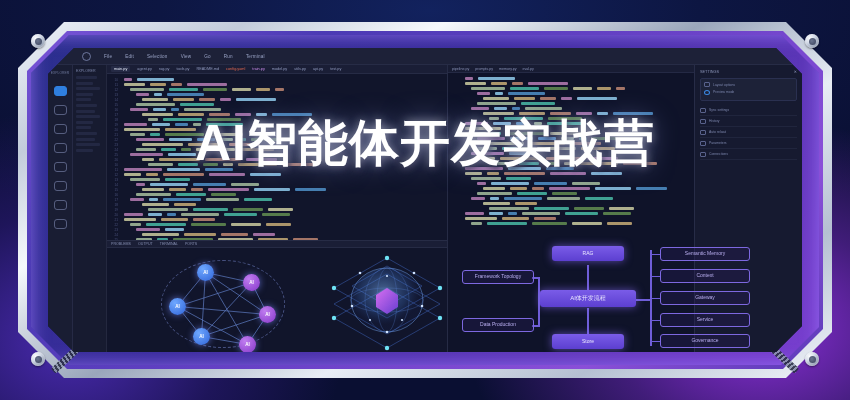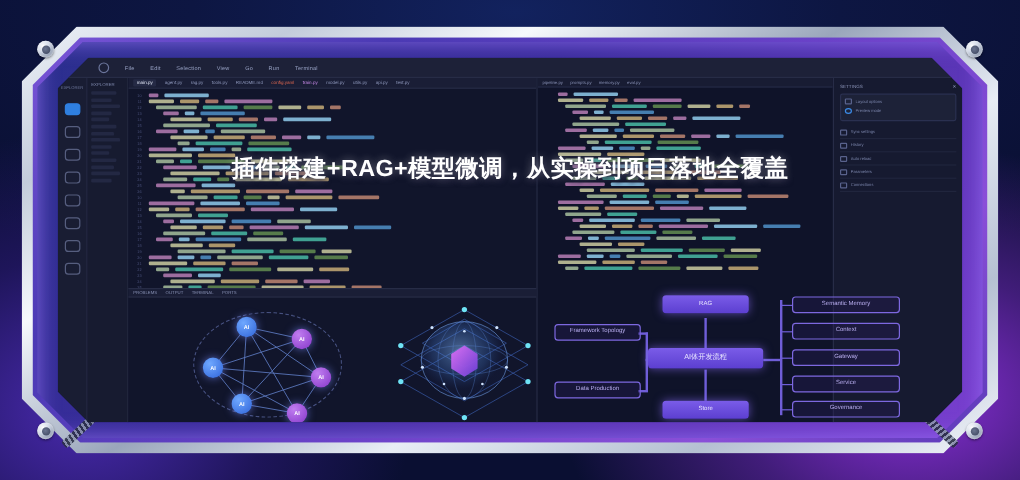--- a/index.html
+++ b/index.html
@@ -921,14 +921,14 @@
       <div class="fbox outline" style="left:198px;top:3px;width:90px;height:14px;">Semantic Memory</div>
       <div class="fbox outline" style="left:198px;top:25px;width:90px;height:14px;">Context</div>
       <div class="fbox outline" style="left:198px;top:47px;width:90px;height:14px;">Gateway</div>
       <div class="fbox outline" style="left:198px;top:69px;width:90px;height:14px;">Service</div>
       <div class="fbox outline" style="left:198px;top:90px;width:90px;height:14px;">Governance</div>
     </div>
   </div>
 </div>
 
 <div class="headline">
-  <div class="h-sub">插件搭建+RAG+模型微调，从实操到项目落地全覆盖</div>
+  <div class="h-title">AI智能体开发实战营</div>
 </div>
 
 </body></html>

